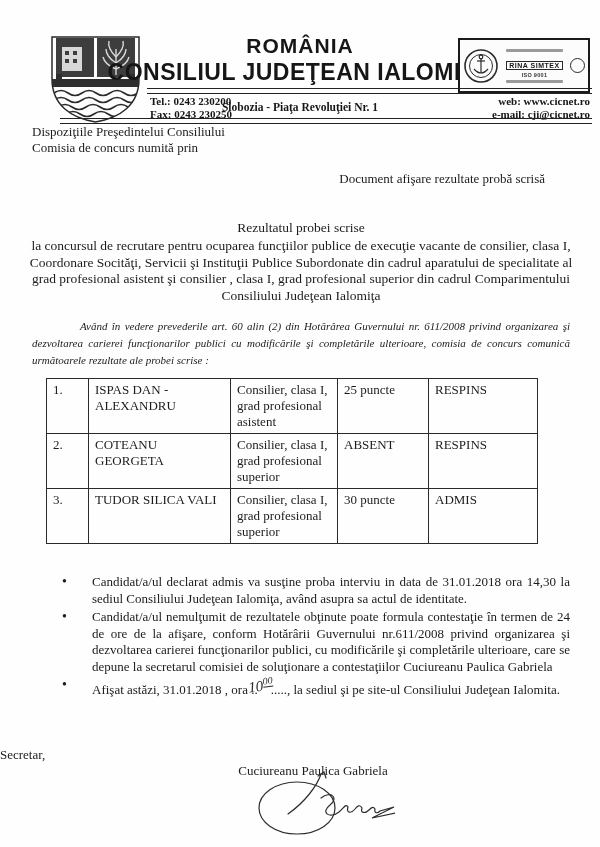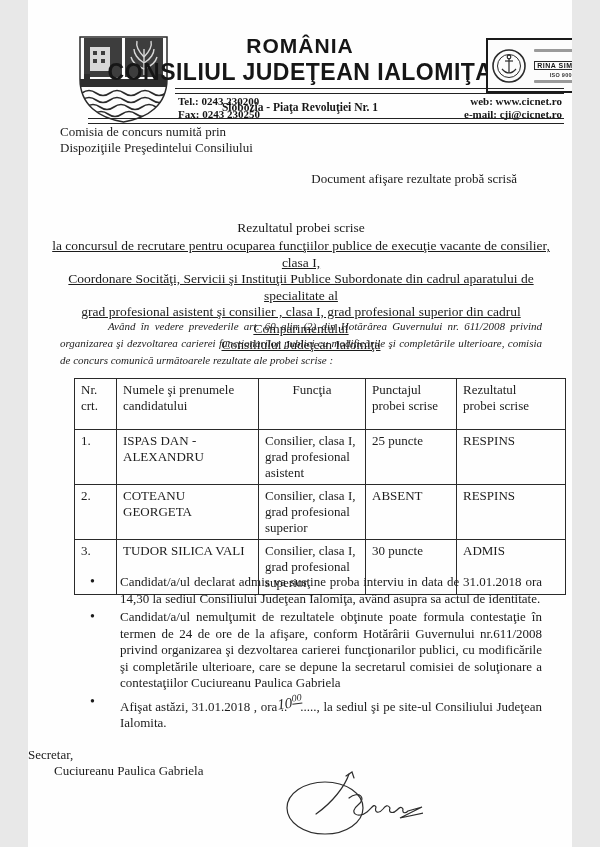--- a/index.html
+++ b/index.html
@@ -1,17 +1,17 @@
 <!DOCTYPE html>
 <html><head>
 <meta charset="utf-8">
 <style>
   html,body{margin:0;padding:0;background:#e8e8e8;}
   .page{
-    position:relative;width:544px;height:847px;background:#fefefe;
+    position:relative;width:600px;height:847px;background:#fefefe;
     margin:0 auto;overflow:hidden;color:#1b1b1b;
     font-family:"Liberation Serif",serif;
   }
   
   .h-country{position:absolute;top:34px;left:0;right:0;text-align:center;
     font-family:"Liberation Sans",sans-serif;font-weight:bold;font-size:21px;letter-spacing:1px;color:#161616;}
   .h-inst{position:absolute;top:59px;left:0;right:0;text-align:center;
     font-family:"Liberation Sans",sans-serif;font-weight:bold;font-size:23px;letter-spacing:.5px;color:#161616;}
   .dline{position:absolute;height:4px;border-top:1.6px solid #222;border-bottom:1.6px solid #222;}
   .dline1{top:88px;left:147px;right:8px;}
@@ -28,37 +28,37 @@
   .stamp-mid{flex:1;margin:0 3px;text-align:center;font-family:"Liberation Sans",sans-serif;}
   .tinybar{height:3px;background:#9a9a9a;margin:2px 4px;border-radius:1px;}
   .stamp-brand{font-size:7px;font-weight:bold;letter-spacing:.5px;color:#161616;border:1px solid #2a2a2a;display:inline-block;padding:0 2px;margin:1px 0;}
   .stamp-iso{font-size:5.5px;font-weight:bold;color:#333;letter-spacing:.3px;}
   .stamp-rcirc{width:13px;height:13px;border:1.6px solid #2a2a2a;border-radius:50%;flex:0 0 auto;}
   
   .commission{position:absolute;top:124px;left:32px;font-size:13px;line-height:15.5px;}
   .doc-label{position:absolute;top:171px;right:55px;font-size:13px;}
   .title1{position:absolute;top:220px;left:32px;right:30px;text-align:center;font-size:13.5px;}
   .title-ul{position:absolute;top:238px;left:20px;right:18px;text-align:center;font-size:13.5px;line-height:16.5px;}
-  .title-ul div{text-decoration:underline;}
+  .title-ul div{}
   .intro{position:absolute;top:318px;left:32px;right:30px;font-size:11px;line-height:17px;text-align:justify;text-indent:48px;font-style:italic;}
   
   table.res{position:absolute;top:378px;left:46px;border-collapse:collapse;table-layout:fixed;width:491px;font-size:13px;}
   table.res td,table.res th{border:1.6px solid #2a2a2a;padding:3px 6px;vertical-align:top;text-align:left;font-weight:normal;}
   .pre{white-space:pre-line;}
   th.hdr{height:44px;}
   td.c-mid{text-align:center;vertical-align:middle;}
   
   .bullets{position:absolute;top:574px;left:60px;right:30px;font-size:13px;line-height:16.5px;}
   .bullet{position:relative;padding-left:32px;text-align:justify;margin-bottom:2px;}
   .bullet::before{content:"•";position:absolute;left:2px;top:0;font-size:14px;}
   .hand{display:inline-block;font-style:italic;font-size:15px;transform:rotate(-7deg);margin:0 -2px -4px -10px;position:relative;top:-3px;color:#2b2b2b;}
   .hand sup{font-size:10px;border-bottom:1.3px solid #2b2b2b;}
   
   .sig-role{position:absolute;top:747px;left:0;right:0;font-size:13px;}
-  .sig-name{position:absolute;top:763px;left:0;right:0;text-align:left;font-size:13px;padding-left:26px;}
+  .sig-name{position:absolute;top:763px;left:0;right:0;text-align:center;font-size:13px;padding-left:26px;}
   .sig-svg{position:absolute;top:770px;left:255px;}
 </style>
 </head>
 <body>
 
 <div class="page">
 
   <svg class="coa" viewBox="0 0 95 92" xmlns="http://www.w3.org/2000/svg">
     <defs>
         <clipPath id="shield">
@@ -124,22 +124,22 @@
     <div>Fax: 0243 230250</div>
   </div>
   <div class="contact c-addr">Slobozia - Piaţa Revoluţiei Nr. 1</div>
   <div class="contact c-web">
     <div>web: www.cicnet.ro</div>
     <div>e-mail:  cji@cicnet.ro</div>
   </div>
   <div class="dline dline2"></div>
 
   <div class="commission">
+    <div>Dispoziţiile Preşedintelui Consiliului</div>
     <div>Comisia de concurs numită prin</div>
-    <div>Dispoziţiile Preşedintelui Consiliului</div>
   </div>
 
   <div class="doc-label">Document afişare rezultate probă scrisă</div>
 
   <div class="title1">Rezultatul probei scrise</div>
   <div class="title-ul">
     <div>la concursul de recrutare pentru ocuparea funcţiilor publice de execuţie vacante de consilier, clasa I,</div>
     <div>Coordonare Socităţi, Servicii şi Instituţii Publice Subordonate din cadrul aparatului de specialitate al</div>
     <div>grad profesional asistent şi consilier , clasa I, grad profesional superior din cadrul Comparimentului</div>
     <div>Consiliului Judeţean Ialomiţa</div>
@@ -149,31 +149,20 @@
 
   <table class="res">
     <colgroup>
         <col style="width:42px">
         <col style="width:142px">
         <col style="width:107px">
         <col style="width:91px">
         <col style="width:109px">
       </colgroup>
     <tbody>
-        <tr>
-      <th class="hdr pre">Nr.
-crt.</th>
-      <th class="hdr pre">Numele şi prenumele
-candidatului</th>
-      <th class="hdr pre" style="text-align:center">Funcţia</th>
-      <th class="hdr pre">Punctajul
-probei scrise</th>
-      <th class="hdr pre">Rezultatul
-probei scrise</th>
-    </tr>
     <tr>
       <td>1.</td>
       <td>ISPAS DAN - ALEXANDRU</td>
       <td class="pre">Consilier, clasa I,
 grad profesional
 asistent</td>
       <td class="c-mid">25 puncte</td>
       <td class="c-mid">RESPINS</td>
     </tr>
     <tr>

